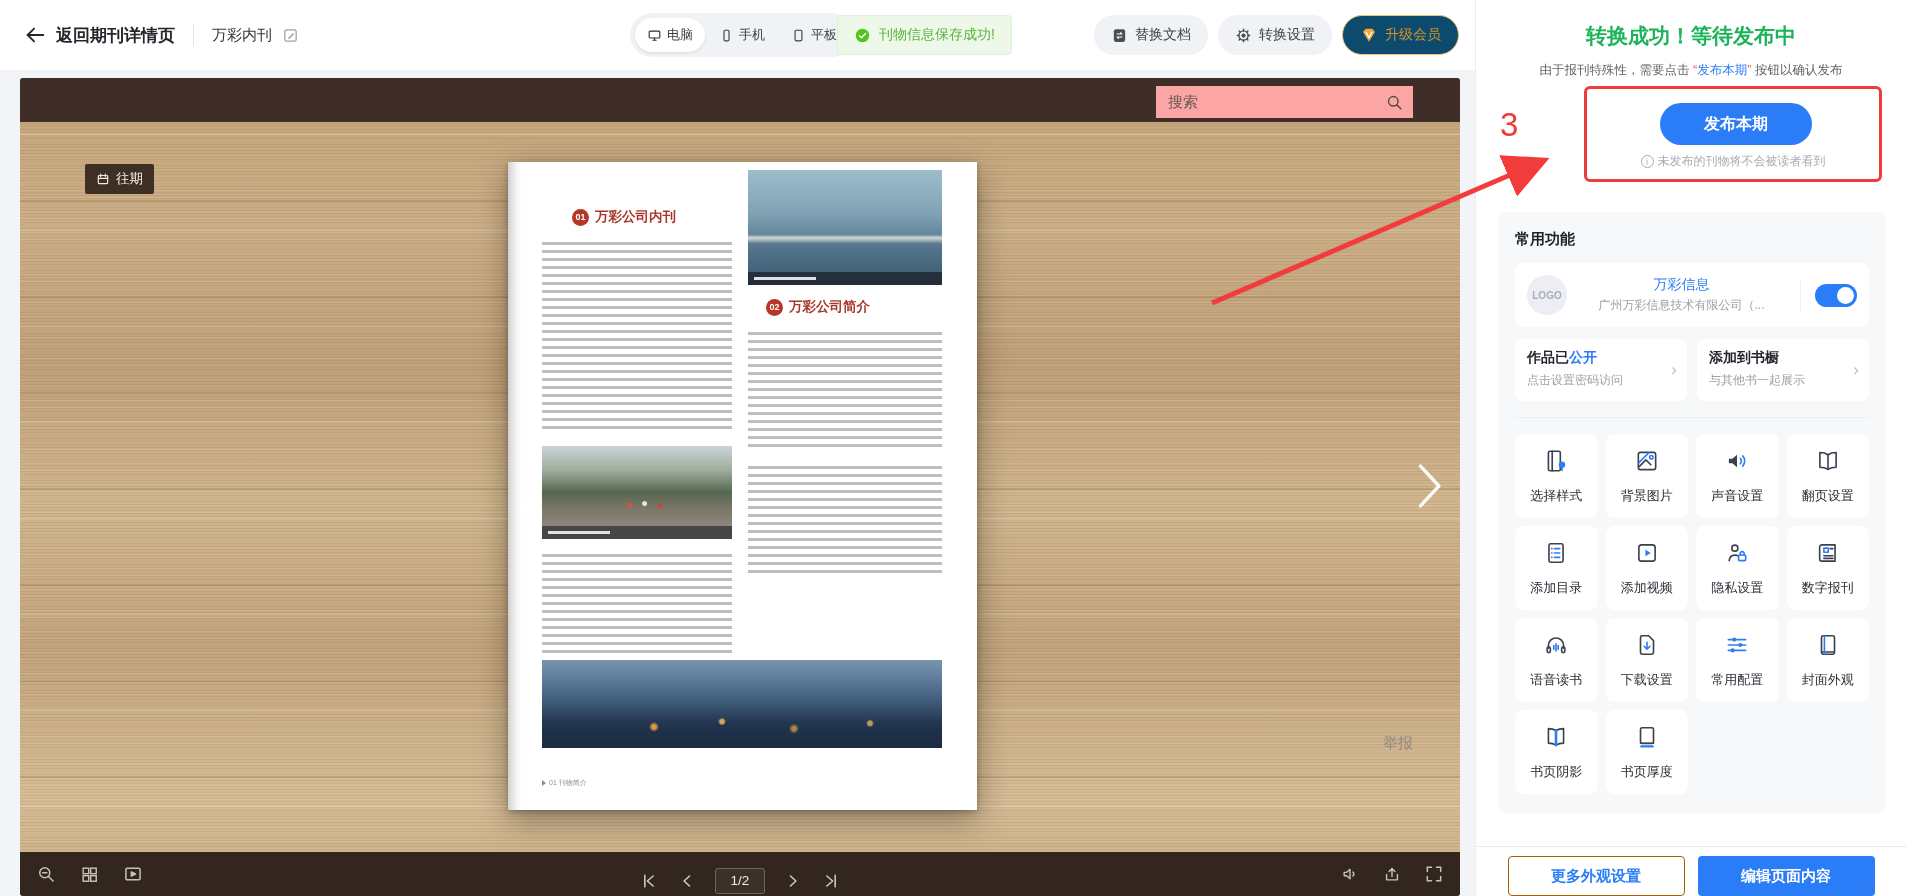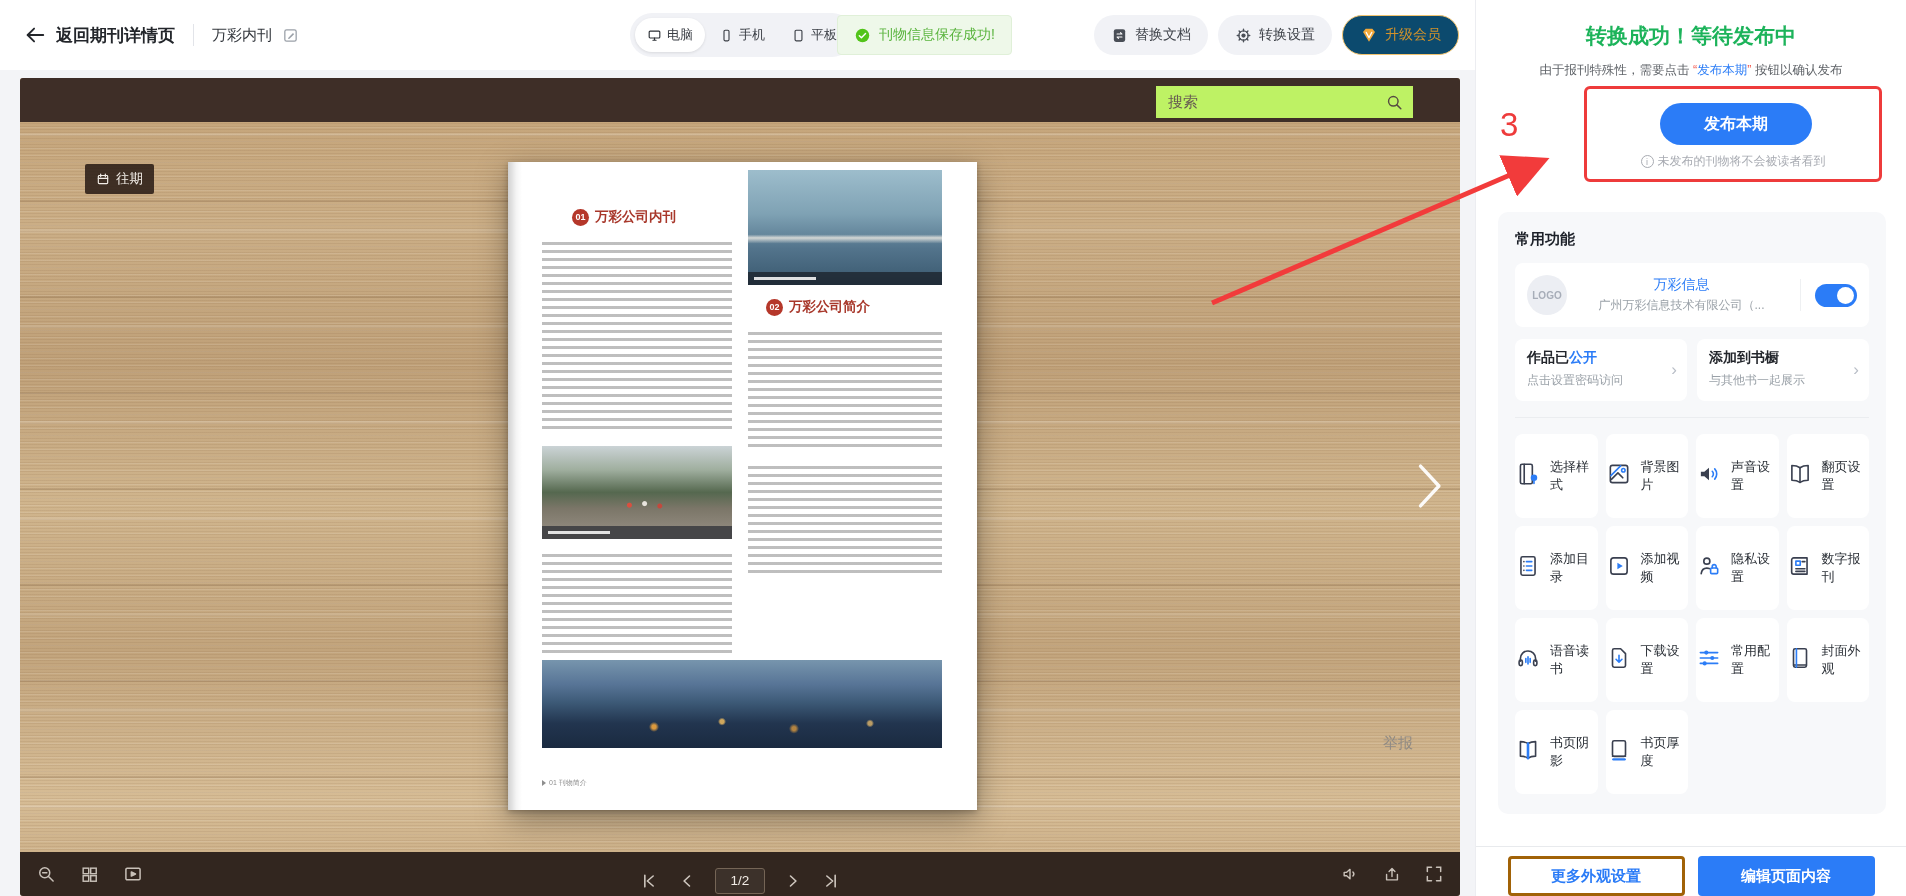--- a/index.html
+++ b/index.html
@@ -29,21 +29,21 @@
   
   .canvas { position:absolute; left:20px; top:78px; width:1440px; height:818px; border-radius:3px; overflow:hidden;
     background-color:#c7aa82;
     background-image:
       repeating-linear-gradient(180deg, rgba(115,78,45,.10) 0 1px, rgba(0,0,0,0) 1px 3px),
       repeating-linear-gradient(180deg, rgba(255,255,255,.10) 0 1px, rgba(0,0,0,0) 1px 7px),
       repeating-linear-gradient(180deg, rgba(0,0,0,0) 0 26px, rgba(96,64,35,.16) 26px 28px, rgba(0,0,0,0) 28px 55px, rgba(255,255,255,.12) 55px 58px, rgba(0,0,0,0) 58px 96px),
       linear-gradient(180deg,#c3a277 0%,#cbae86 18%,#bfa078 35%,#d0b58d 52%,#c2a47c 70%,#d6bc95 88%,#c8ab83 100%);
   }
   .cv-topbar { position:absolute; left:0; top:0; width:100%; height:44px; background:#3e2e27; }
-  .search-box { position:absolute; left:1136px; top:8px; width:257px; height:32px; background:#bef264;
+  .search-box { position:absolute; left:1136px; top:8px; width:257px; height:32px; background:#fca5a5;
     display:flex; align-items:center; cursor:text; }
   .search-ph { font-size:15px; color:#675b53; padding-left:12px; flex:1; }
   .past-btn { position:absolute; left:65px; top:86px; height:30px; padding:0 11px; background:rgba(43,30,23,.88);
     color:#f2ede7; font-size:13.5px; display:flex; align-items:center; gap:6px; border-radius:2px; cursor:pointer; }
   .next-chevron { position:absolute; left:1392px; top:382px; cursor:pointer; opacity:.95; }
   .report { position:absolute; left:1363px; top:656px; font-size:15px; color:#8f8a84; cursor:pointer; }
   .cv-toolbar { position:absolute; left:0; bottom:0; width:100%; height:44px; background:#32261f; }
   .tb-left { position:absolute; left:16px; top:0; height:44px; display:flex; align-items:center; gap:24px; }
   .tb-center { position:absolute; left:0; right:0; top:0; height:57px; display:flex; align-items:center; justify-content:center; gap:18px; }
   .tb-right { position:absolute; right:16px; top:0; height:44px; display:flex; align-items:center; gap:22px; }
@@ -93,27 +93,27 @@
   .toggle { width:42px; height:23px; border-radius:12px; background:#2b7cf7; position:relative; cursor:pointer; flex:0 0 auto; }
   .toggle::after { content:""; position:absolute; right:3px; top:3px; width:17px; height:17px; border-radius:50%; background:#fff; }
   .cards-row { display:flex; gap:10px; margin-top:12px; }
   .mini-card { flex:1; background:#fff; border-radius:8px; height:62px; padding:10px 12px; position:relative; cursor:pointer; }
   .mini-title { font-size:14px; font-weight:bold; color:#23262c; }
   .mini-title .lnk { color:#2b7cf7; font-weight:bold; }
   .mini-sub { font-size:12px; color:#9aa1a8; margin-top:5px; white-space:nowrap; overflow:hidden; }
   .chev { position:absolute; right:10px; top:50%; transform:translateY(-50%); color:#b9bec7; font-size:17px; }
   .sec-div { height:1px; background:#ebedf0; margin:16px 0; }
   .feat-grid { display:grid; grid-template-columns:repeat(4,1fr); gap:8px; }
-  .feat-tile { background:#fff; border-radius:8px; height:84px; display:flex; flex-direction:row; align-items:center;
+  .feat-tile { background:#fff; border-radius:8px; height:84px; display:flex; flex-direction:column; align-items:center;
     justify-content:center; gap:9px; cursor:pointer; }
   .feat-tile svg { width:26px; height:26px; }
   .feat-label { font-size:13px; color:#2a2f36; }
   .panel-bdiv { position:absolute; left:0; right:0; top:846px; height:1px; background:#e8eaed; }
   .bottom-btns { position:absolute; left:0; right:0; top:856px; display:flex; justify-content:center; gap:13px; }
-  .btn-outline { width:177px; height:40px; border:3px solid #a16207; color:#2b7cf7; background:#fff; border-radius:4px;
+  .btn-outline { width:177px; height:40px; border:1px solid #a16207; color:#2b7cf7; background:#fff; border-radius:4px;
     font-size:15px; font-weight:bold; display:flex; align-items:center; justify-content:center; cursor:pointer; }
   .btn-fill { width:177px; height:40px; background:#2b7cf7; color:#fff; border-radius:4px;
     font-size:15px; font-weight:bold; display:flex; align-items:center; justify-content:center; cursor:pointer; }
 
   .overlay { position:absolute; left:0; top:0; z-index:60; pointer-events:none; }
   svg.ic { display:block; }
 </style>
 </head>
 <body>
 

